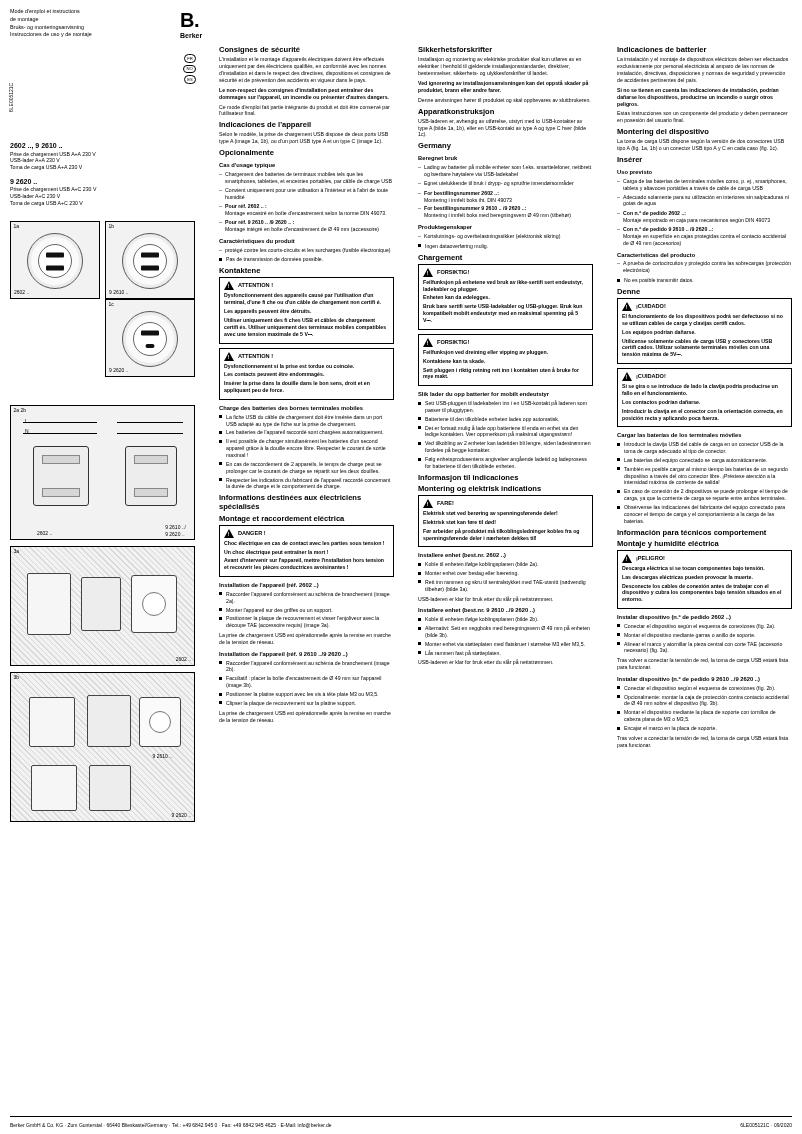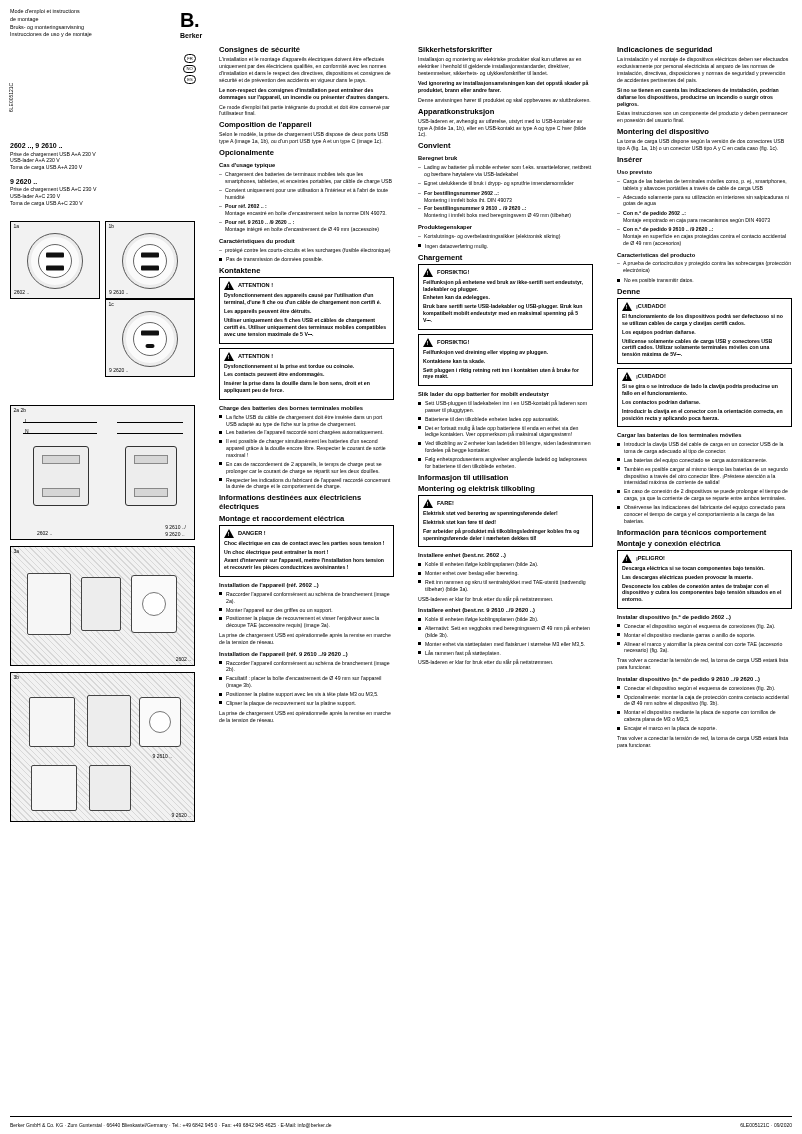--- a/index.html
+++ b/index.html
@@ -232,21 +232,21 @@
       </div>
 
     </div>
 
     <div class="col c2">
       <h2>Consignes de sécurité</h2>
       <p>L'installation et le montage d'appareils électriques doivent être effectués uniquement par des électriciens qualifiés, en conformité avec les normes d'installation et dans le respect des directives, dispositions et consignes de sécurité et de prévention des accidents en vigueur dans le pays.</p>
       <p class="bold">Le non-respect des consignes d'installation peut entraîner des dommages sur l'appareil, un incendie ou présenter d'autres dangers.</p>
       <p>Ce mode d'emploi fait partie intégrante du produit et doit être conservé par l'utilisateur final.</p>
 
-      <h2>Composition de l'appareil</h2>
+      <h2>Indicaciones de l'appareil</h2>
       <p>Selon le modèle, la prise de chargement USB dispose de deux ports USB type A (image 1a, 1b), ou d'un port USB type A et un type C (image 1c).</p>
 
       <h2>Opcionalmente</h2>
       <h3>Cas d'usage typique</h3>
       <ul class="dash">
         <li>Chargement des batteries de terminaux mobiles tels que les smartphones, tablettes, et enceintes portables, par câble de charge USB</li>
         <li>Convient uniquement pour une utilisation à l'intérieur et à l'abri de toute humidité</li>
       </ul>
       <ul class="dash">
         <li>
@@ -291,21 +291,21 @@
 
       <h3>Charge des batteries des bornes terminales mobiles</h3>
       <ul class="sq">
         <li>La fiche USB du câble de chargement doit être insérée dans un port USB adapté au type de fiche sur la prise de chargement.</li>
         <li>Les batteries de l'appareil raccordé sont chargées automatiquement.</li>
         <li>Il est possible de charger simultanément les batteries d'un second appareil grâce à la douille encore libre. Respecter le courant de sortie maximal !</li>
         <li>En cas de raccordement de 2 appareils, le temps de charge peut se prolonger car le courant de charge se répartit sur les deux douilles.</li>
         <li>Respecter les indications du fabricant de l'appareil raccordé concernant la durée de charge et le comportement de charge.</li>
       </ul>
 
-      <h2>Informations destinées aux électriciens électriques</h2>
+      <h2>Informations destinées aux électriciens spécialisés</h2>
       <h2>Montage et raccordement eléctrica</h2>
 
       <div class="warn">
         <div class="whead">
           <span class="tri"></span>
           <span class="wtitle">DANGER !</span>
         </div>
         <p>Choc électrique en cas de contact avec les parties sous tension !</p>
         <p>Un choc électrique peut entraîner la mort !</p>
         <p>Avant d'intervenir sur l'appareil, mettre l'installation hors tension et recouvrir les pièces conductrices avoisinantes !</p>
@@ -331,21 +331,21 @@
 
     <div class="col c3">
       <h2>Sikkerhetsforskrifter</h2>
       <p>Installasjon og montering av elektriske produkter skal kun utføres av en elektriker i henhold til gjeldende installasjonsstandarder, direktiver, bestemmelser, sikkerhets- og ulykkesforskrifter til landet.</p>
       <p class="bold">Ved ignorering av installasjonsanvisningen kan det oppstå skader på produktet, brann eller andre farer.</p>
       <p>Denne anvisningen hører til produktet og skal oppbevares av sluttbrukeren.</p>
 
       <h2>Apparatkonstruksjon</h2>
       <p>USB-laderen er, avhengig av utførelse, utstyrt med to USB-kontakter av type A (bilde 1a, 1b), eller en USB-kontakt av type A og type C hver (bilde 1c).</p>
 
-      <h2>Convient</h2>
+      <h2>Germany</h2>
       <h3>Beregnet bruk</h3>
       <ul class="dash">
         <li>Lading av batterier på mobile enheter som f.eks. smarttelefoner, nettbrett og bærbare høytalere via USB-ladekabel</li>
         <li>Egnet utelukkende til bruk i drypp- og sprutfrie innendørsområder</li>
       </ul>
       <ul class="dash">
         <li>
           <span class="bold">For bestillingsnummer 2602 ..:</span><br>
           <span>Montering i innfelt boks iht. DIN 49073</span>
         </li>
@@ -387,22 +387,22 @@
 
       <h3>Slik lader du opp batterier for mobilt endeutstyr</h3>
       <ul class="sq">
         <li>Sett USB-pluggen til ladekabelen inn i en USB-kontakt på laderen som passer til pluggtypen.</li>
         <li>Batteriene til den tilkoblede enheten lades opp automatisk.</li>
         <li>Det er fortsatt mulig å lade opp batteriene til enda en enhet via den ledige kontakten. Vær oppmerksom på maksimal utgangsstrøm!</li>
         <li>Ved tilkobling av 2 enheter kan ladetiden bli lengre, siden ladestrømmen fordeles på begge kontakter.</li>
         <li>Følg enhetsprodusentens angivelser angående ladetid og ladeprosess for batteriene til den tilkoblede enheten.</li>
       </ul>
 
-      <h2>Informasjon til utilisation</h2>
-      <h2>Montering og elektrisk tilkobling</h2>
+      <h2>Informasjon til indicaciones</h2>
+      <h2>Montering og elektrisk indications</h2>
 
       <div class="warn">
         <div class="whead">
           <span class="tri"></span>
           <span class="wtitle">FARE!</span>
         </div>
         <p>Elektrisk støt ved berøring av spenningsførende deler!</p>
         <p>Elektrisk støt kan føre til død!</p>
         <p>Før arbeider på produktet må tilkoblingsledninger kobles fra og spenningsførende deler i nærheten dekkes til!</p>
       </div>
@@ -419,21 +419,21 @@
       <ul class="sq">
         <li>Koble til enheten ifølge koblingsplanen (bilde 2b).</li>
         <li>Alternativt: Sett en veggboks med beregningsvern Ø 49 mm på enheten (bilde 3b).</li>
         <li>Monter enhet via støtteplaten med flatskruer i størrelse M3 eller M3,5.</li>
         <li>Lås rammen fast på støtteplaten.</li>
       </ul>
       <p>USB-laderen er klar for bruk etter du slår på nettstrømmen.</p>
     </div>
 
     <div class="col c4">
-      <h2>Indicaciones de seguridad</h2>
+      <h2>Indicaciones de batterier</h2>
       <p>La instalación y el montaje de dispositivos eléctricos deben ser efectuados exclusivamente por personal electricista al amparo de las normas de instalación, directivas, disposiciones y normas de seguridad y prevención de accidentes pertinentes del país.</p>
       <p class="bold">Si no se tienen en cuenta las indicaciones de instalación, podrían dañarse los dispositivos, producirse un incendio o surgir otros peligros.</p>
       <p>Estas instrucciones son un componente del producto y deben permanecer en posesión del usuario final.</p>
 
       <h2>Montering del dispositivo</h2>
       <p>La toma de carga USB dispone según la versión de dos conectores USB tipo A (fig. 1a, 1b) o un conector USB tipo A y C en cada caso (fig. 1c).</p>
 
       <h2>Insérer</h2>
       <h3>Uso previsto</h3>
       <ul class="dash">
@@ -484,21 +484,21 @@
       <h3>Cargar las baterías de los terminales móviles</h3>
       <ul class="sq">
         <li>Introducir la clavija USB del cable de carga en un conector USB de la toma de carga adecuado al tipo de conector.</li>
         <li>Las baterías del equipo conectado se carga automáticamente.</li>
         <li>También es posible cargar al mismo tiempo las baterías de un segundo dispositivo a través del otro conector libre. ¡Préstese atención a la intensidad máxima de corriente de salida!</li>
         <li>En caso de conexión de 2 dispositivos se puede prolongar el tiempo de carga, ya que la corriente de carga se reparte entre ambos terminales.</li>
         <li>Obsérvense las indicaciones del fabricante del equipo conectado para conocer el tiempo de carga y el comportamiento a la carga de las baterías.</li>
       </ul>
 
       <h2>Información para técnicos comportement</h2>
-      <h2>Montaje y conexión eléctrica</h2>
+      <h2>Montaje y humidité eléctrica</h2>
 
       <div class="warn">
         <div class="whead">
           <span class="tri"></span>
           <span class="wtitle">¡PELIGRO!</span>
         </div>
         <p>Descarga eléctrica si se tocan componentes bajo tensión.</p>
         <p>Las descargas eléctricas pueden provocar la muerte.</p>
         <p>Desconecte los cables de conexión antes de trabajar con el dispositivo y cubra los componentes bajo tensión situados en el entorno.</p>
       </div>

